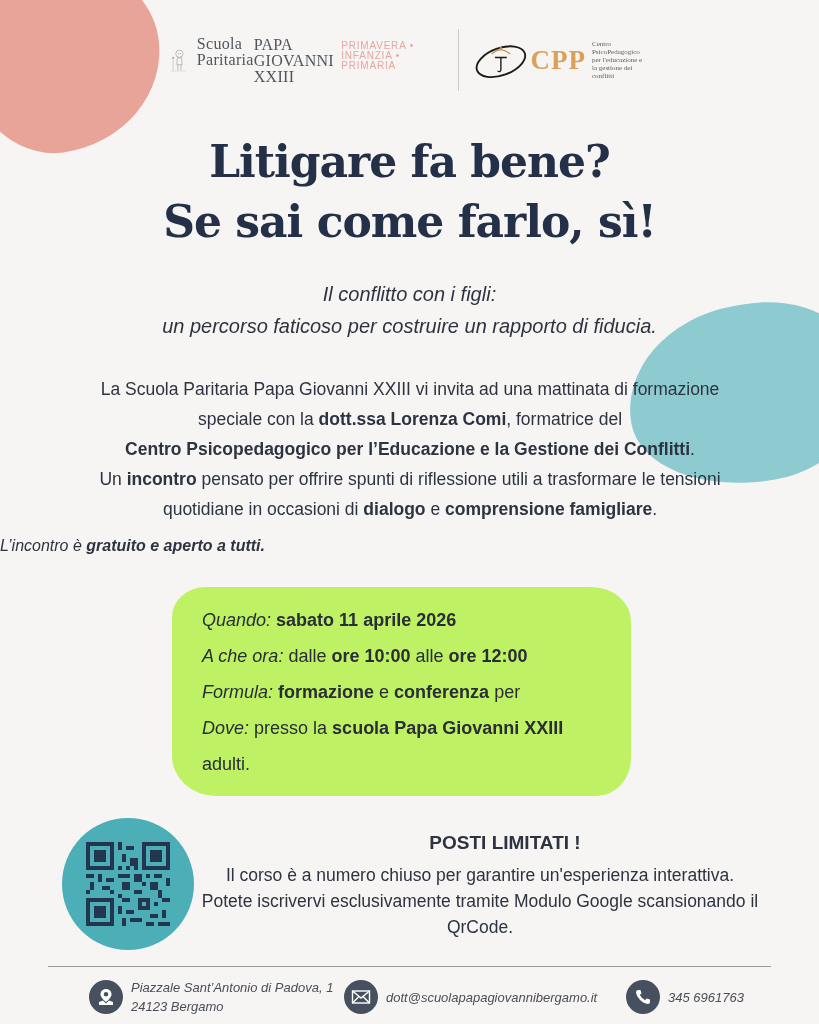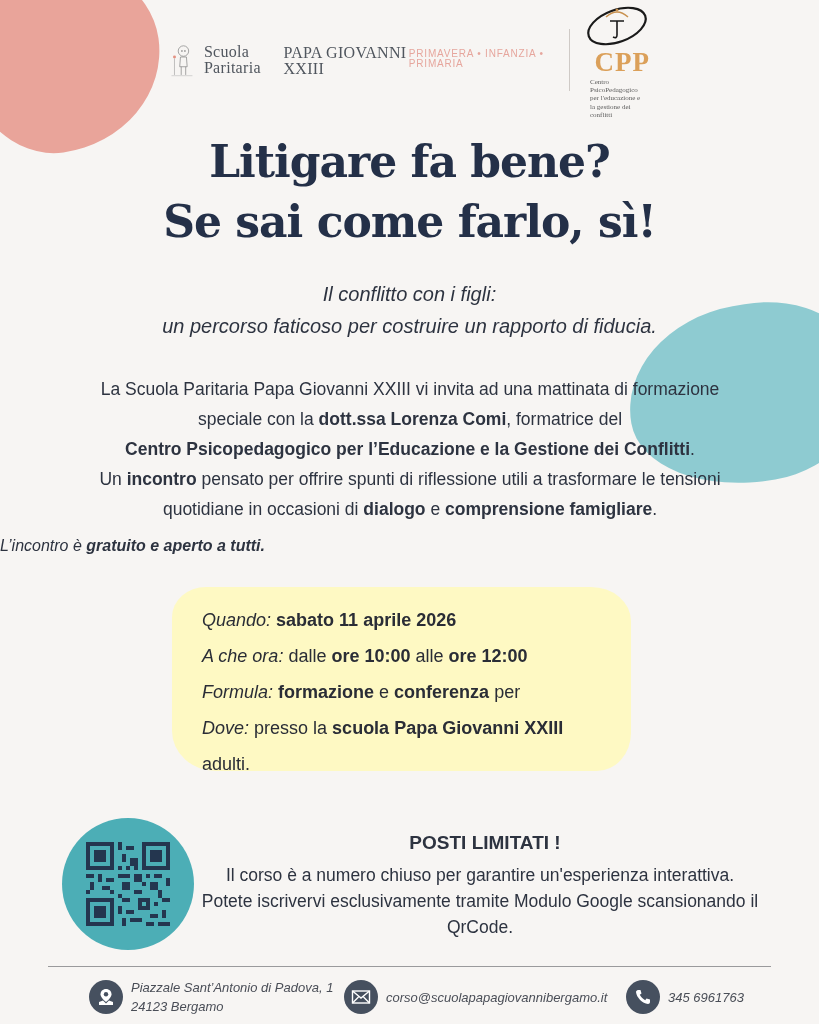--- a/index.html
+++ b/index.html
@@ -29,21 +29,21 @@
     position: absolute; top: 28px; left: 170px; width: 480px; height: 64px;
     display: flex; align-items: center;
   }
   .school-logo { display: flex; align-items: center; }
   .school-mascot { width: 32px; height: 48px; margin-right: 10px; }
   .school-text { display: flex; line-height: 1; }
   .school-name1 { font-family: "Liberation Serif", serif; font-size: 16px; color: #50565e; letter-spacing: 0.3px; }
   .school-name2 { font-family: "Liberation Serif", serif; font-size: 16px; color: #50565e; letter-spacing: 0.3px; margin-top: 1px; }
   .school-tagline { font-size: 10px; color: #e6a69d; letter-spacing: 0.8px; margin-top: 5px; }
   .header-divider { width: 1px; height: 62px; background: #cfcac6; margin: 0 14px 0 16px; }
-  .cpp-logo { display: flex; align-items: flex-end; flex-direction: column; }
+  .cpp-logo { display: flex; align-items: center; }
   .cpp-emblem { width: 66px; height: 46px; }
   .cpp-letters { font-family: "Liberation Serif", serif; font-size: 27px; font-weight: bold; color: #dba05a; margin-left: 2px; letter-spacing: 1px; }
   .cpp-desc { font-family: "Liberation Serif", serif; font-size: 7px; color: #5c5c5c; line-height: 1.15; margin-left: 6px; }
 
   
   .title {
     position: absolute; top: 132px; left: 0; width: 819px; text-align: center;
     font-family: "DejaVu Serif", "Liberation Serif", serif; font-weight: bold;
     color: #243048; font-size: 44px; line-height: 60px; letter-spacing: -1px;
   }
@@ -57,39 +57,39 @@
   }
   .body-text b { font-weight: bold; }
   .free-note {
     position: absolute; top: 537px; left: 0; width: 819px; text-align: left;
     font-size: 16px; color: #2d3340;
   }
   .free-note i { font-style: italic; }
 
   
   .info-box {
-    position: absolute; left: 172px; top: 587px; width: 459px; height: 184px;
-    background: #fef9c3;
+    position: absolute; left: 172px; top: 587px; width: 459px; height: 209px;
+    background: #bef264;
     border-radius: 34px 40px 34px 44px / 30px 34px 38px 40px;
     padding: 15px 0 0 30px;
   }
   .info-line { font-size: 18px; line-height: 36px; color: #2a2d36; }
   .info-line i { font-style: italic; }
   .info-line b { font-weight: bold; }
 
   
   .qr-circle {
     position: absolute; left: 62px; top: 818px; width: 132px; height: 132px;
     border-radius: 50%; background: #4caeb6;
     display: flex; align-items: center; justify-content: center;
   }
   .qr-code { width: 84px; height: 84px; }
 
   .limited-title {
-    position: absolute; top: 832px; left: 380px; width: 210px; text-align: center;
+    position: absolute; top: 832px; left: 400px; width: 210px; text-align: center;
     font-size: 19px; font-weight: bold; color: #2d3340;
   }
   .limited-text {
     position: absolute; top: 862px; left: 200px; width: 560px; text-align: center;
     font-size: 17.5px; line-height: 26px; color: #2d3340;
   }
 
   
   .footer-rule { position: absolute; top: 966px; left: 48px; width: 723px; height: 1px; background: #9a9a9c; }
   .contact { position: absolute; display: flex; align-items: center; }
@@ -252,21 +252,21 @@
   </div>
 </div>
 
 <div class="contact contact-email">
   <div class="contact-icon">
     <svg width="20" height="16" viewBox="0 0 20 16">
       <rect x="1.5" y="2" width="17" height="12" fill="none" stroke="#fff" stroke-width="1.4"></rect>
       <path d="M1.5 2 L10 9 L18.5 2 M1.5 14 L7.5 8 M18.5 14 L12.5 8" fill="none" stroke="#fff" stroke-width="1.4"></path>
     </svg>
   </div>
-  <span class="contact-text">corso@scuolapapagiovannibergamo.it</span>
+  <span class="contact-text">dott@scuolapapagiovannibergamo.it</span>
 </div>
 
 <div class="contact contact-phone">
   <div class="contact-icon">
     <svg width="18" height="18" viewBox="0 0 18 18">
       <path d="M4 2 L6.5 2 L7.5 5.5 L5.8 6.8 C6.8 9 8.8 11 11.2 12.2 L12.5 10.5 L16 11.5 L16 14 C16 15 15 16 14 16 C8.5 15.5 2.5 9.5 2 4 C2 3 3 2 4 2 Z" fill="#fff"></path>
     </svg>
   </div>
   <span class="contact-text">345 6961763</span>
 </div>

